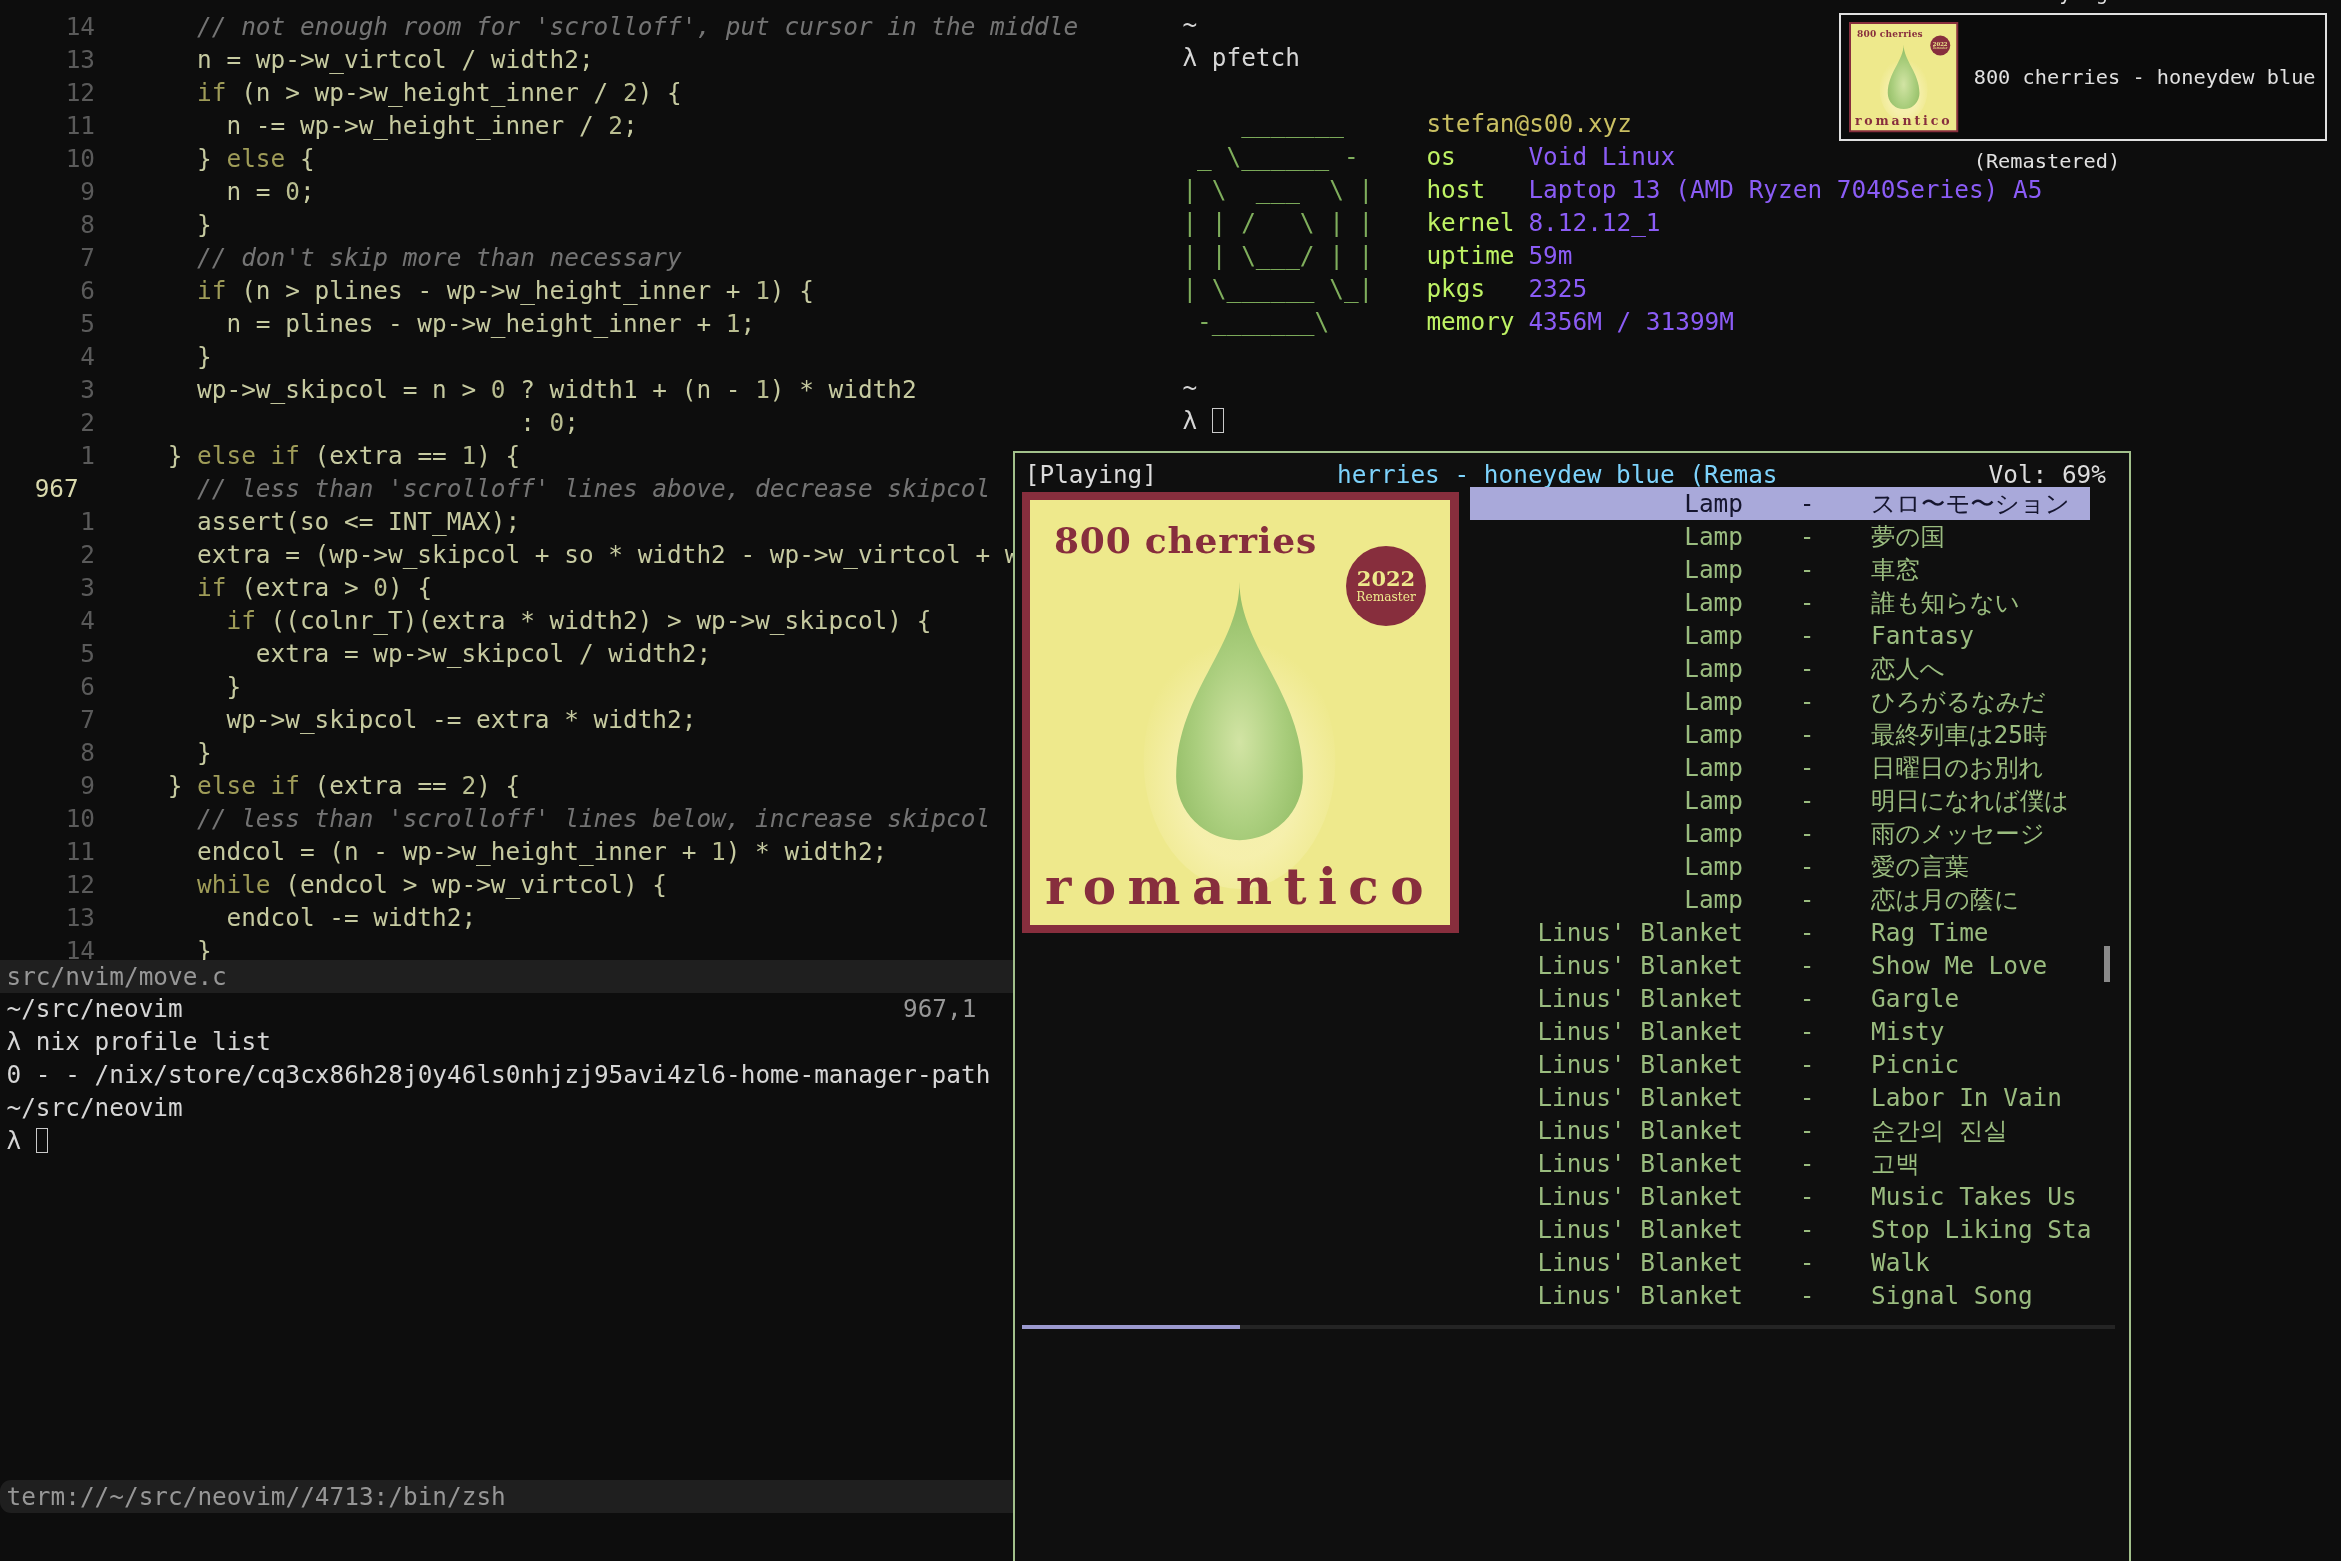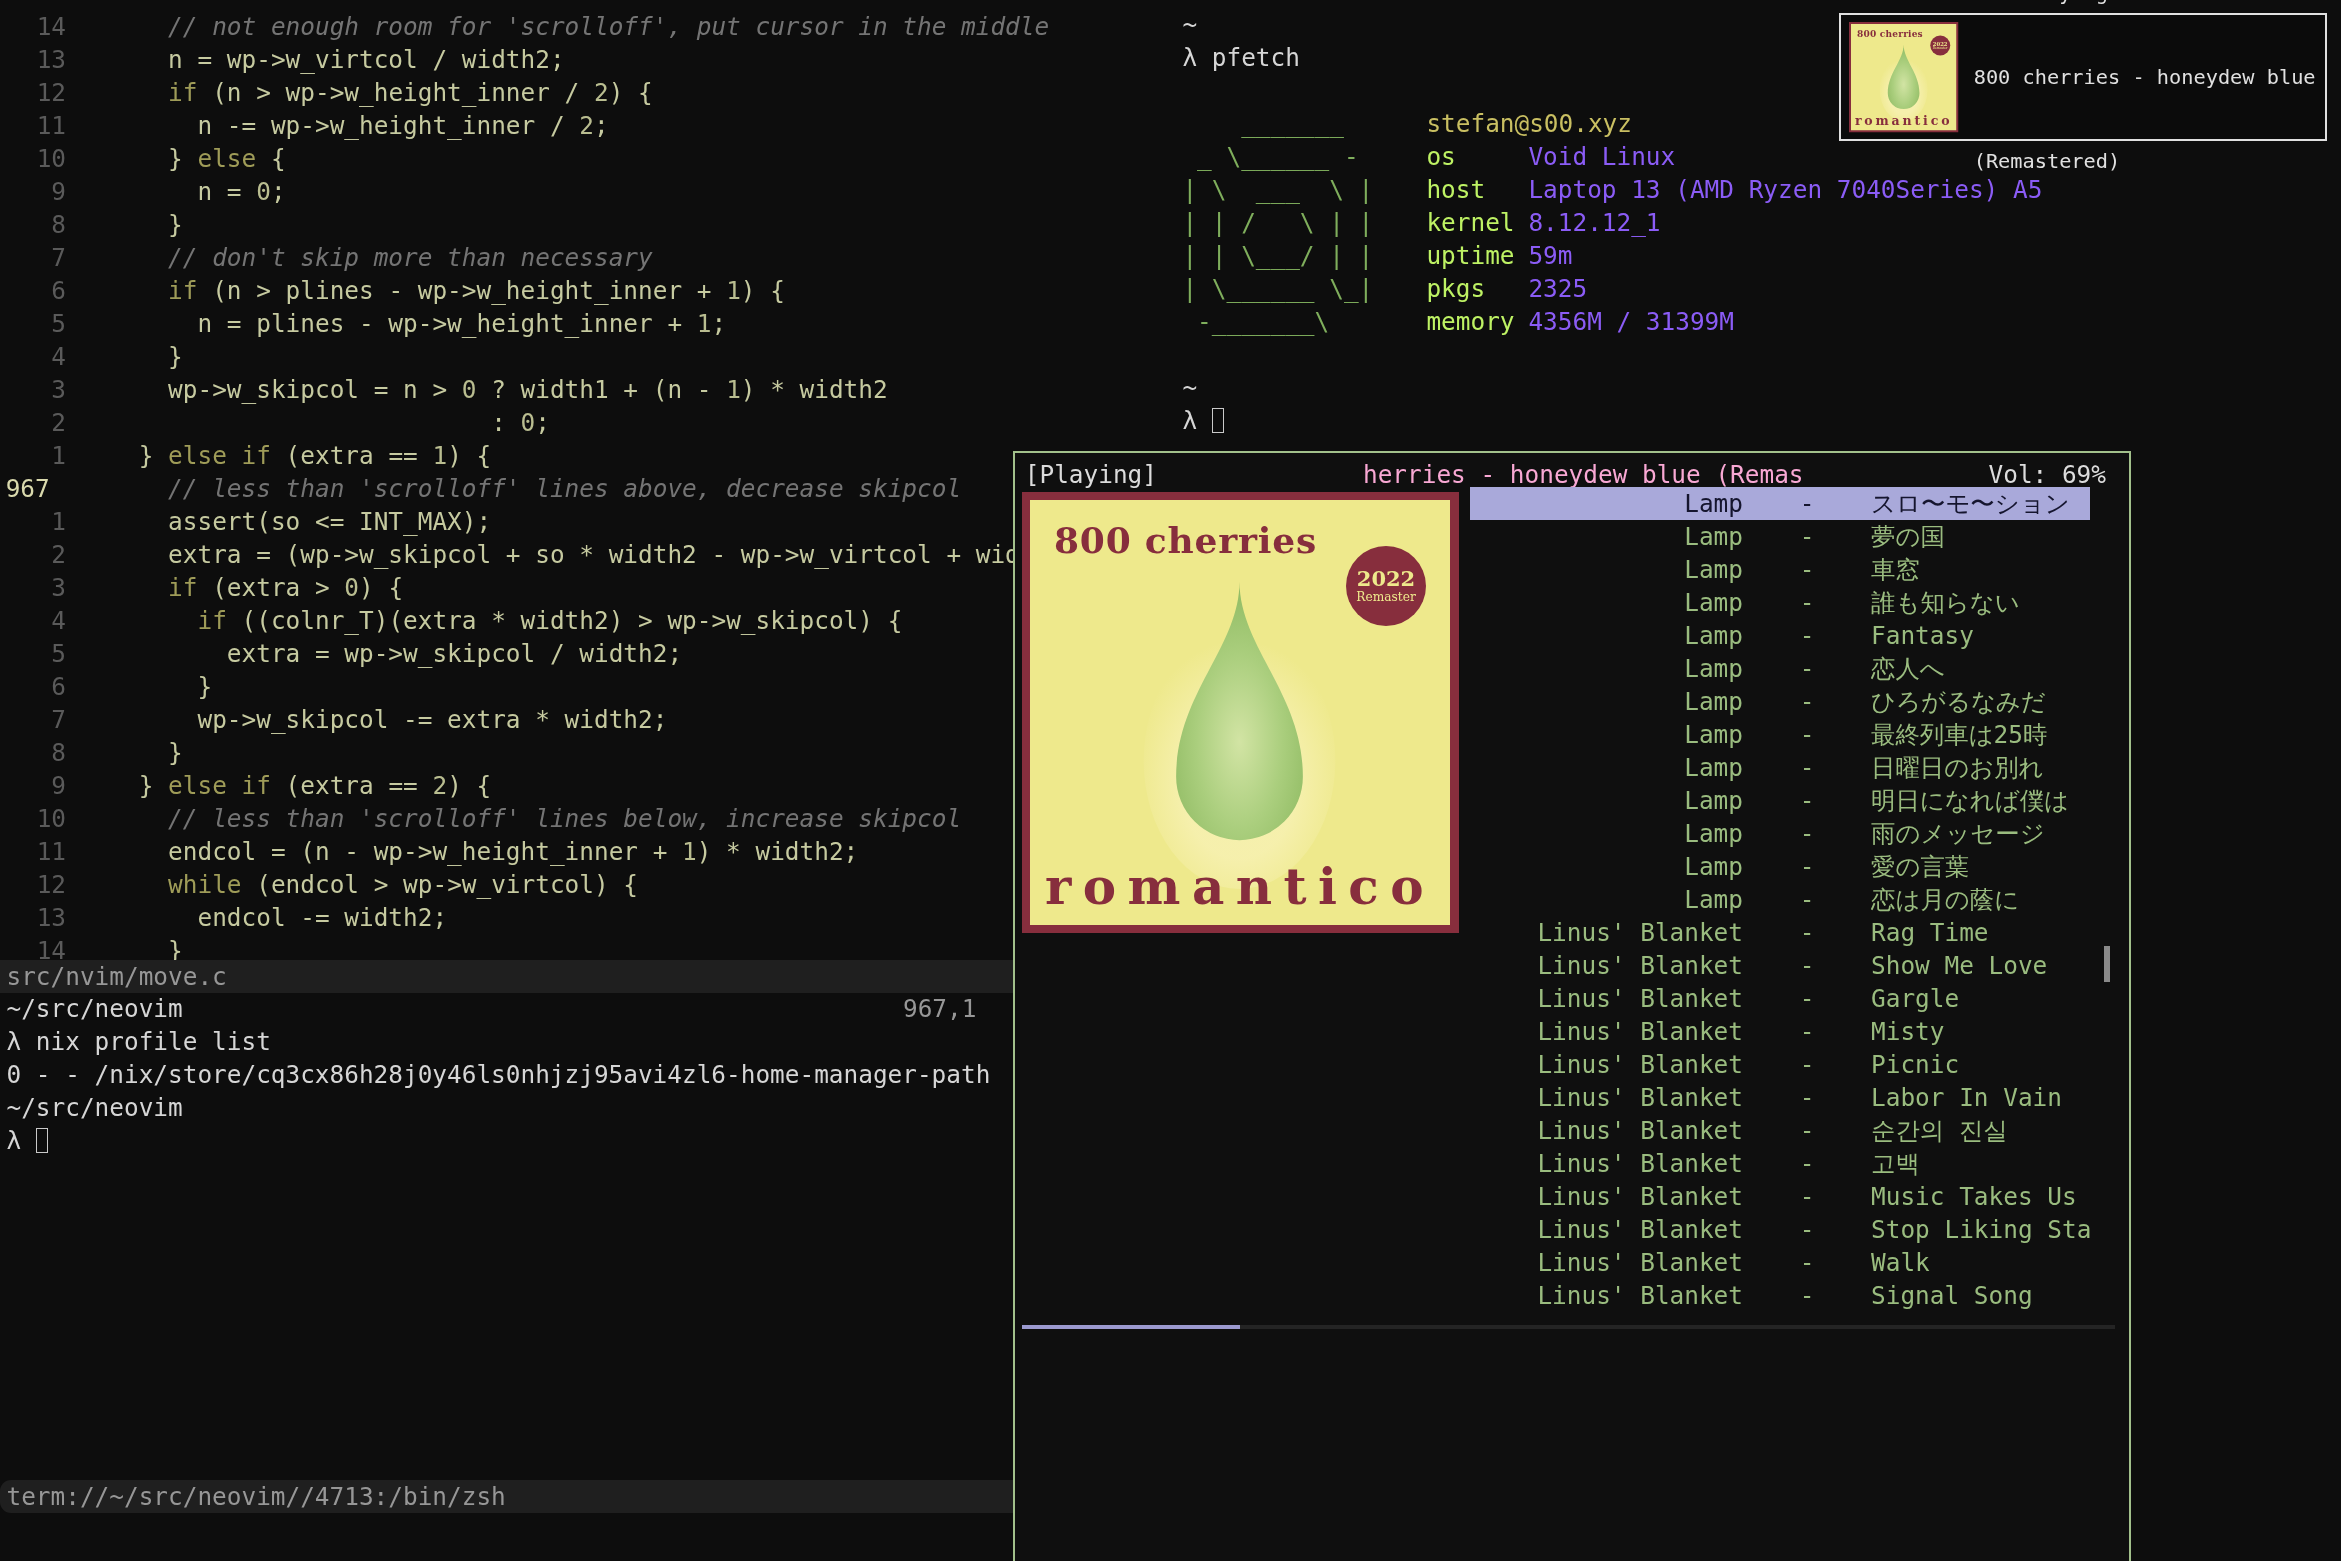--- a/index.html
+++ b/index.html
@@ -2,21 +2,21 @@
 <html style="font-size:13px"><head>
 <meta charset="utf-8">
 <style>
   * { margin:0; padding:0; box-sizing:border-box; }
   html,body { width:2342px; height:1561px; background:#0d0d0d; overflow:hidden;
               font-family:"DejaVu Sans Mono", monospace; }
 
   
   #left-pane { position:absolute; left:0; top:0; width:1171px; height:1561px; overflow:hidden; }
   #editor-lines { position:absolute; left:0; top:9.8px; width:1171px; }
-  .eline { display:flex; height:33px; font:24.4px/33px "DejaVu Sans Mono", monospace; white-space:pre; }
+  .eline { display:flex; height:33px; font:24.4px/33px "DejaVu Sans Mono", monospace; white-space:pre;padding-left:29px; }
   .gut { flex:0 0 66px; text-align:right; color:#5a5a5a; white-space:pre; }
   .gut.cur { text-align:left; padding-left:5.7px; color:#d9d9ad; }
   .code { margin-left:14px; white-space:pre; color:#c6caa0; }
   .seg-t { color:#c6caa0; }
   .seg-k { color:#9f9c58; }
   .seg-c { color:#747474; font-style:italic; }
   .seg-d { color:#b9bd90; }
   .seg-w { color:#d6d6d6; }
 
   .statusline { position:absolute; left:0; width:1171px; height:33px; background:#1f1f1f;
@@ -39,21 +39,21 @@
   .pf-label { display:inline-block; width:102px; color:#bef264; font-weight:normal; }
   .pf-val { color:#8b5cf6; }
   .pf-user { color:#c9bf62; }
 
   
   #player { position:absolute; left:1013px; top:451px; width:1118px; height:1156px;
             background:#0f0f0f; border:2.4px solid #a2c08b; z-index:20; overflow:hidden; }
   .pt-row { position:absolute; left:0; top:4.9px; width:100%; height:33px;
             font:24.4px/33px "DejaVu Sans Mono", monospace; }
   .pt-state { position:absolute; left:9.8px; color:#dcdcdc; white-space:pre; }
-  .pt-title { position:absolute; left:348px; color:#f9a8d4; white-space:pre;text-align:right; }
+  .pt-title { position:absolute; left:322px; color:#7dd3fc; white-space:pre;text-align:right; }
   .pt-vol { position:absolute; right:23px; color:#dcdcdc; white-space:pre; }
 
   #album-wrap { position:absolute; left:6.5px; top:39px; }
   #tracklist { position:absolute; left:455px; top:34px; width:620px; }
   .track { display:flex; height:33px; font:24.4px/33px "DejaVu Sans Mono", monospace; color:#9abc7f;gap:42px; }
   .track .t-artist { flex:0 0 273px; text-align:right; white-space:pre; }
   .track .t-sep { flex:0 0 44px; text-align:center; white-space:pre; }
   .track .t-title { flex:1; white-space:pre; overflow:hidden; }
   .track.selected { background:#a9a9da; color:#15152e; }
 

